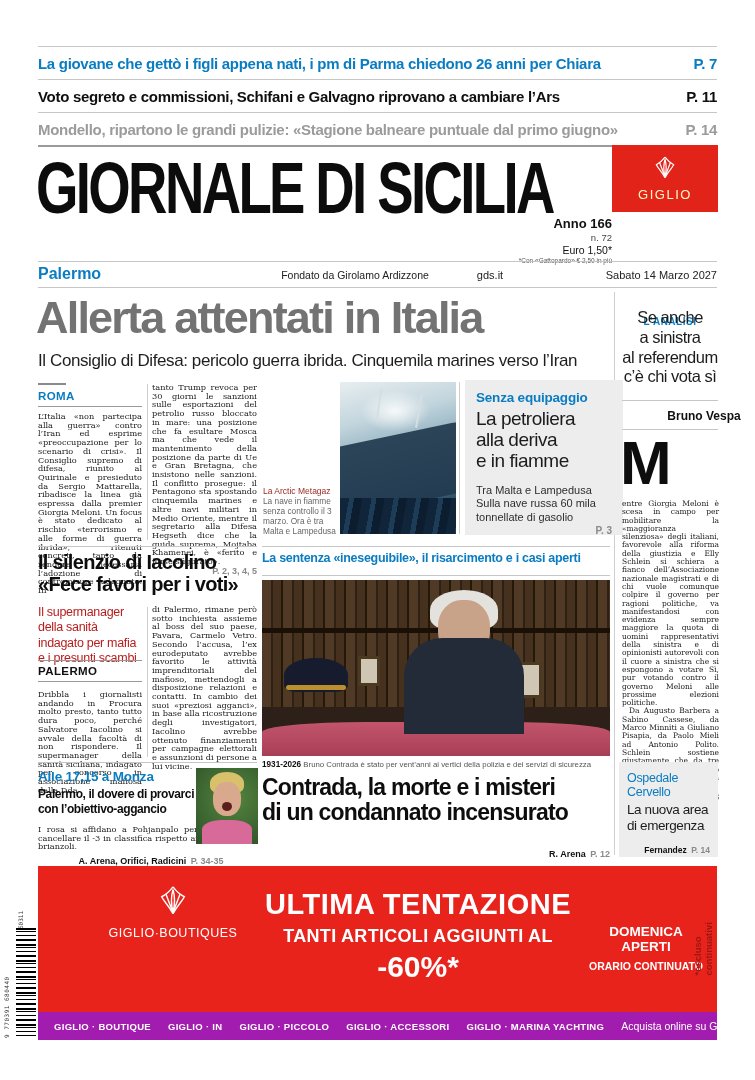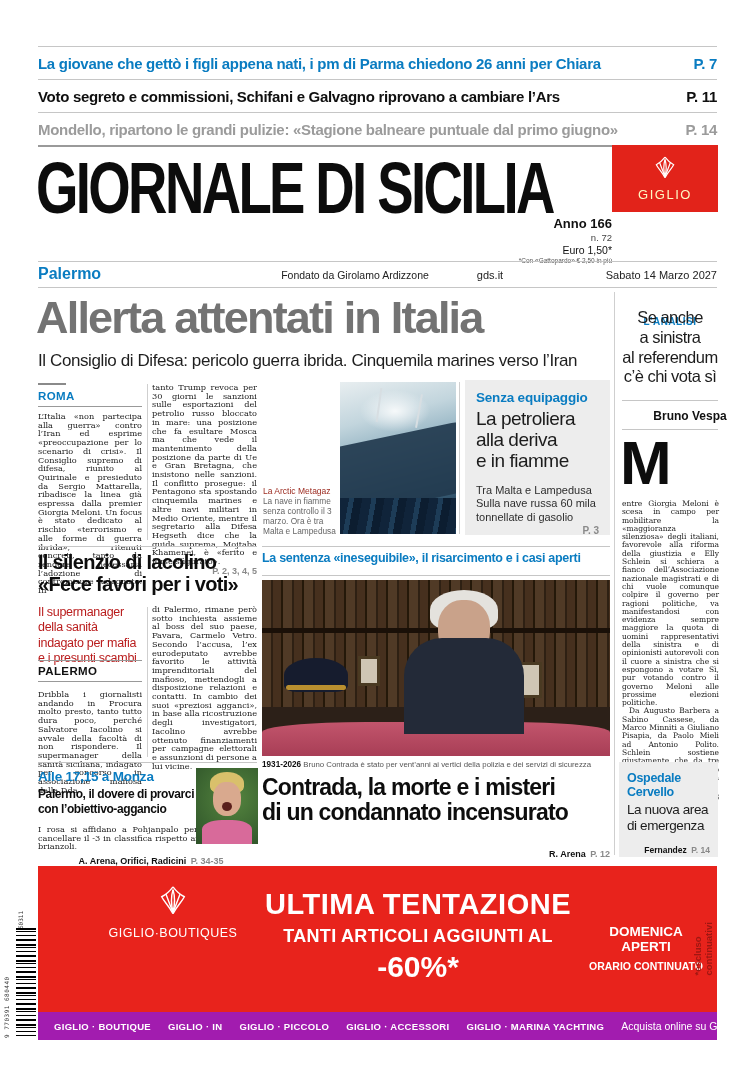--- a/index.html
+++ b/index.html
@@ -47,21 +47,21 @@
   .tk-cap .t{font-weight:normal;color:#9c2b20;font-size:8.5px;}
   .tk-photo{position:absolute;left:340px;top:382px;width:116px;height:152px;overflow:hidden;
             background:linear-gradient(165deg,#e8eef0 0%,#c2d5dd 25%,#8fb0c0 45%,#476d85 70%,#1d3a52 88%,#122839 100%);}
   .tk-hull{position:absolute;left:-12px;top:52px;width:150px;height:70px;background:#22394e;
            transform:rotate(-12deg);border-radius:6px 18px 0 0;opacity:0.92;}
   .tk-mast{position:absolute;width:2px;height:34px;background:#d7dee2;}
   .tk-smoke{position:absolute;left:20px;top:8px;width:70px;height:42px;border-radius:50%;
             background:radial-gradient(closest-side,rgba(255,255,255,0.85),rgba(255,255,255,0));}
   .tk-sea{position:absolute;left:0;bottom:0;width:100%;height:36px;background:
           repeating-linear-gradient(100deg,#10243a 0 9px,#1d3c57 9px 14px,#0c1d30 14px 22px);}
-  .tk-box{position:absolute;left:465px;top:380px;width:145px;height:155px;background:#ededed;box-sizing:border-box;padding:10px 11px;}
+  .tk-box{position:absolute;left:465px;top:380px;width:158px;height:155px;background:#ededed;box-sizing:border-box;padding:10px 11px;}
   .tk-box .kick{font-weight:bold;font-size:13.5px;letter-spacing:-0.2px;}
   .tk-box .hl{margin-top:4px;font-size:19px;letter-spacing:-0.5px;line-height:1.1;color:#1c1c1c;white-space:pre-line;}
   .tk-box .dk{margin-top:12px;font-size:11px;line-height:1.25;color:#2e2e2e;}
   .tk-box .pg{text-align:right;font-weight:bold;font-size:10px;color:#8a8a8a;}
 
   
   .iac-head{position:absolute;left:38px;top:551px;width:224px;font-size:20px;font-weight:bold;
             letter-spacing:-0.7px;line-height:1.12;color:#0d0d0d;white-space:pre-line;}
   .iac-stand{position:absolute;left:38px;top:605px;width:104px;font-size:12.5px;line-height:1.22;color:#b91c1c;letter-spacing:-0.3px;}
   .iac-col1{position:absolute;left:38px;top:690px;width:104px;}
@@ -99,28 +99,28 @@
             background:radial-gradient(circle at 60% 40%,#55853f,#2c5128);}
   .mz-hair{position:absolute;left:14px;top:4px;width:34px;height:22px;background:#d9c06b;border-radius:50% 50% 35% 35%;}
   .mz-face{position:absolute;left:17px;top:14px;width:28px;height:34px;background:#d9a98e;border-radius:45%;}
   .mz-mouth{position:absolute;left:26px;top:34px;width:10px;height:9px;background:#5a1f1c;border-radius:50%;}
   .mz-shirt{position:absolute;left:6px;top:52px;width:50px;height:24px;background:#d86a9a;border-radius:40% 40% 0 0;}
 
   
   .ana-label{position:absolute;left:622px;top:275px;width:96px;text-align:center;font-weight:bold;font-size:10px;letter-spacing:0.5px;margin-top:41px;}
   .ana-head{position:absolute;left:619px;top:308px;width:102px;text-align:center;font-size:16.5px;
             letter-spacing:-0.5px;line-height:1.2;color:#1c1c1c;white-space:pre-line;}
-  .ana-author{position:absolute;left:642px;top:409px;width:96px;text-align:center;font-weight:bold;font-size:12px;}
+  .ana-author{position:absolute;left:656px;top:409px;width:96px;text-align:center;font-weight:bold;font-size:12px;}
   .ana-drop{position:absolute;left:620px;top:432px;font-size:62px;font-weight:bold;line-height:1;color:#0d0d0d;}
   .ana-body{position:absolute;left:622px;top:500px;width:97px;font-family:"DejaVu Serif",serif;
             font-size:7.5px;line-height:8.3px;text-align:justify;color:#1a1a1a;}
   .ana-body .p2{text-indent:7px;}
   .ana-more{text-align:right;font-weight:bold;font-size:8.5px;margin-top:3px;font-family:"Liberation Sans",sans-serif;}
   .cerv-box{position:absolute;left:619px;top:762px;width:99px;height:95px;background:#ededed;box-sizing:border-box;padding:9px 8px;}
-  .cerv-box .kick{font-weight:bold;font-size:12.5px;letter-spacing:-0.3px;}
+  .cerv-box .kick{font-weight:normal;font-size:12.5px;letter-spacing:-0.3px;}
   .cerv-box .hl{margin-top:3px;font-size:13.5px;letter-spacing:-0.4px;line-height:1.18;color:#1c1c1c;white-space:pre-line;}
   .cerv-box .by{margin-top:5px;text-align:right;}
 
   
   .ad{position:absolute;left:38px;top:866px;width:679px;height:146px;background:#e8231c;color:#fff;}
   .ad-brand{position:absolute;left:55px;top:18px;width:160px;text-align:center;}
   .ad-brand .txt{margin-top:4px;font-size:12.5px;letter-spacing:0.5px;}
   .ad-center{position:absolute;left:215px;top:22px;width:330px;text-align:center;}
   .ad-center .t1{font-size:29px;font-weight:bold;letter-spacing:0.5px;}
   .ad-center .t2{margin-top:5px;font-size:18px;font-weight:bold;letter-spacing:0.3px;}

